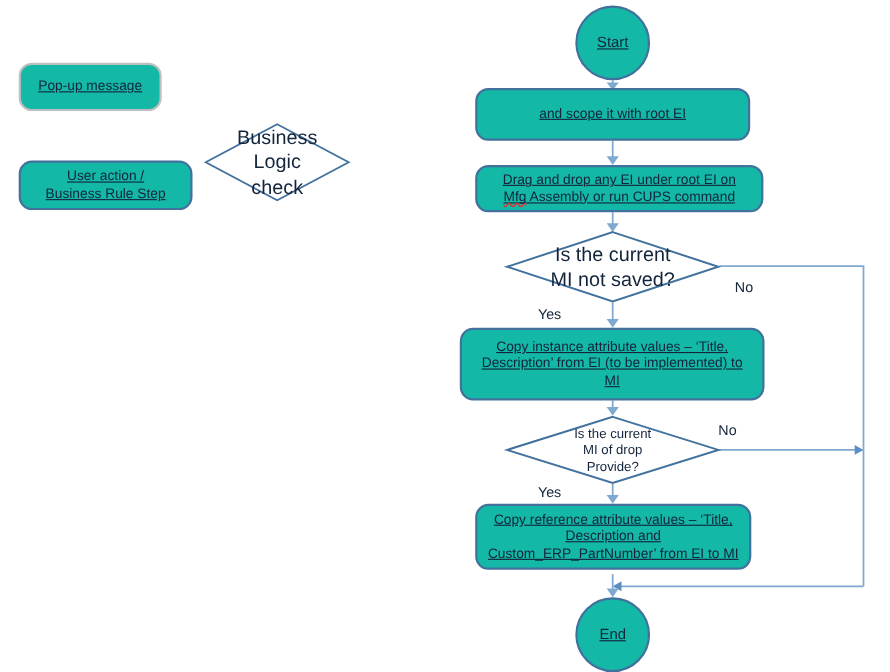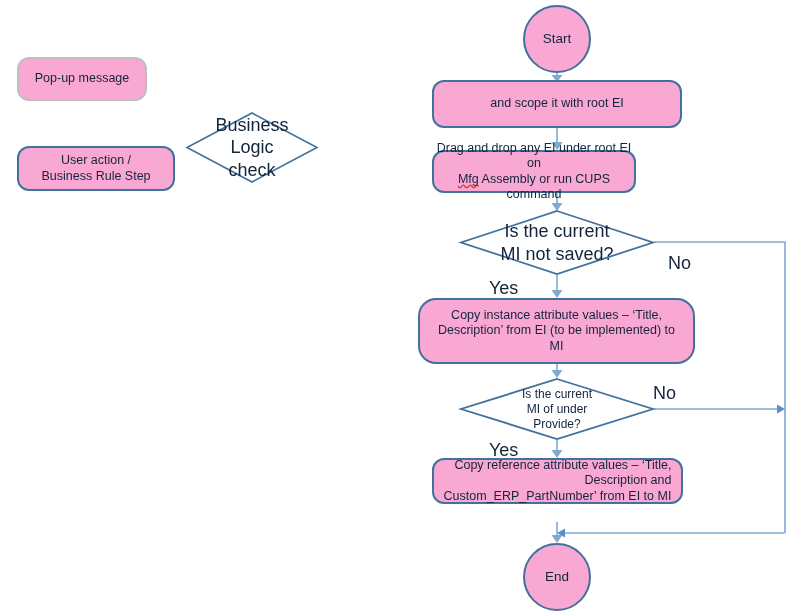--- a/index.html
+++ b/index.html
@@ -23,22 +23,23 @@
   }
   .node {
     position: absolute;
     box-sizing: border-box;
     display: flex;
     align-items: center;
     justify-content: center;
     text-align: center;
     line-height: 1.22;
     color: #13243b;
-    background: #f9a8d4;
+    background: #14b8a6;
     z-index: 2;
+    text-decoration: underline;
   }
   .proc {
     border: 2px solid #41719c;
     border-radius: 12px;
     font-size: 12.5px;
   }
   .proc.legend-popup {
     border: 2px solid #bfbfbf;
   }
   .term {
@@ -64,21 +65,21 @@
     align-items: center;
     justify-content: center;
     text-align: center;
     font-size: 18px;
     line-height: 1.25;
     color: #13243b;
     pointer-events: none;
   }
   .edge-label {
     position: absolute;
-    font-size: 18px;
+    font-size: 13px;
     color: #13243b;
     z-index: 3;
     white-space: nowrap;
   }
   .spell {
     text-decoration: underline wavy #e03030;
     text-decoration-skip-ink: none;
   }
   .nowrapline { display: block; }
 </style>
@@ -156,21 +157,21 @@
 <div class="node term" style="left:523px; top:5px; width:68px; height:68px;">
   <span>Start</span>
 </div>
 
 <div class="node proc" style="left:432px; top:80px; width:250px; height:48px;">
   <span>
     <span class="nowrapline">and scope it with root EI</span>
   </span>
 </div>
 
-<div class="node proc" style="left:432px; top:150px; width:204px; height:43px;">
+<div class="node proc" style="left:432px; top:150px; width:262px; height:43px;">
   <span>
     <span class="nowrapline">Drag and drop any EI under root EI on</span>
     <span class="nowrapline"><span class="spell">Mfg</span><span> Assembly or run CUPS command</span></span>
   </span>
 </div>
 
 <div class="diamond-wrap" style="left:460px; top:210px; width:194px; height:65px;">
   <svg width="194" height="65" viewBox="0 0 194 65" xmlns="http://www.w3.org/2000/svg">
     <polygon points="97,1 193,32.5 97,64 1,32.5" fill="#ffffff" stroke="#41719c" stroke-width="1.8"></polygon>
   </svg>
@@ -178,45 +179,45 @@
     <span>
       <span class="nowrapline">Is the current</span>
       <span class="nowrapline">MI not saved?</span>
     </span>
   </div>
 </div>
 
 <div class="edge-label" style="left:489px; top:278px;">Yes</div>
 <div class="edge-label" style="left:668px; top:253px;">No</div>
 
-<div class="node proc" style="left:418px; top:298px; width:277px; height:66px;border-radius:18px;">
+<div class="node proc" style="left:418px; top:298px; width:277px; height:66px;">
   <span>
     <span class="nowrapline">Copy instance attribute values – ‘Title,</span>
     <span class="nowrapline">Description’ from EI (to be implemented)  to</span>
     <span class="nowrapline">MI</span>
   </span>
 </div>
 
 <div class="diamond-wrap" style="left:460px; top:378px; width:194px; height:62px;">
   <svg width="194" height="62" viewBox="0 0 194 62" xmlns="http://www.w3.org/2000/svg">
     <polygon points="97,1 193,31 97,61 1,31" fill="#ffffff" stroke="#41719c" stroke-width="1.8"></polygon>
   </svg>
   <div class="diamond-label" style="font-size:12px;">
     <span>
       <span class="nowrapline">Is the current</span>
-      <span class="nowrapline">MI of under</span>
+      <span class="nowrapline">MI of drop</span>
       <span class="nowrapline">Provide?</span>
     </span>
   </div>
 </div>
 
 <div class="edge-label" style="left:489px; top:440px;">Yes</div>
 <div class="edge-label" style="left:653px; top:383px;">No</div>
 
-<div class="node proc" style="left:432px; top:458px; width:251px; height:46px;text-align:right;">
+<div class="node proc" style="left:432px; top:458px; width:251px; height:60px;">
   <span>
     <span class="nowrapline">Copy reference attribute values – ‘Title,</span>
     <span class="nowrapline">Description and</span>
     <span class="nowrapline">Custom_ERP_PartNumber’ from EI to MI</span>
   </span>
 </div>
 
 <div class="node term" style="left:523px; top:543px; width:68px; height:68px;">
   <span>End</span>
 </div>

